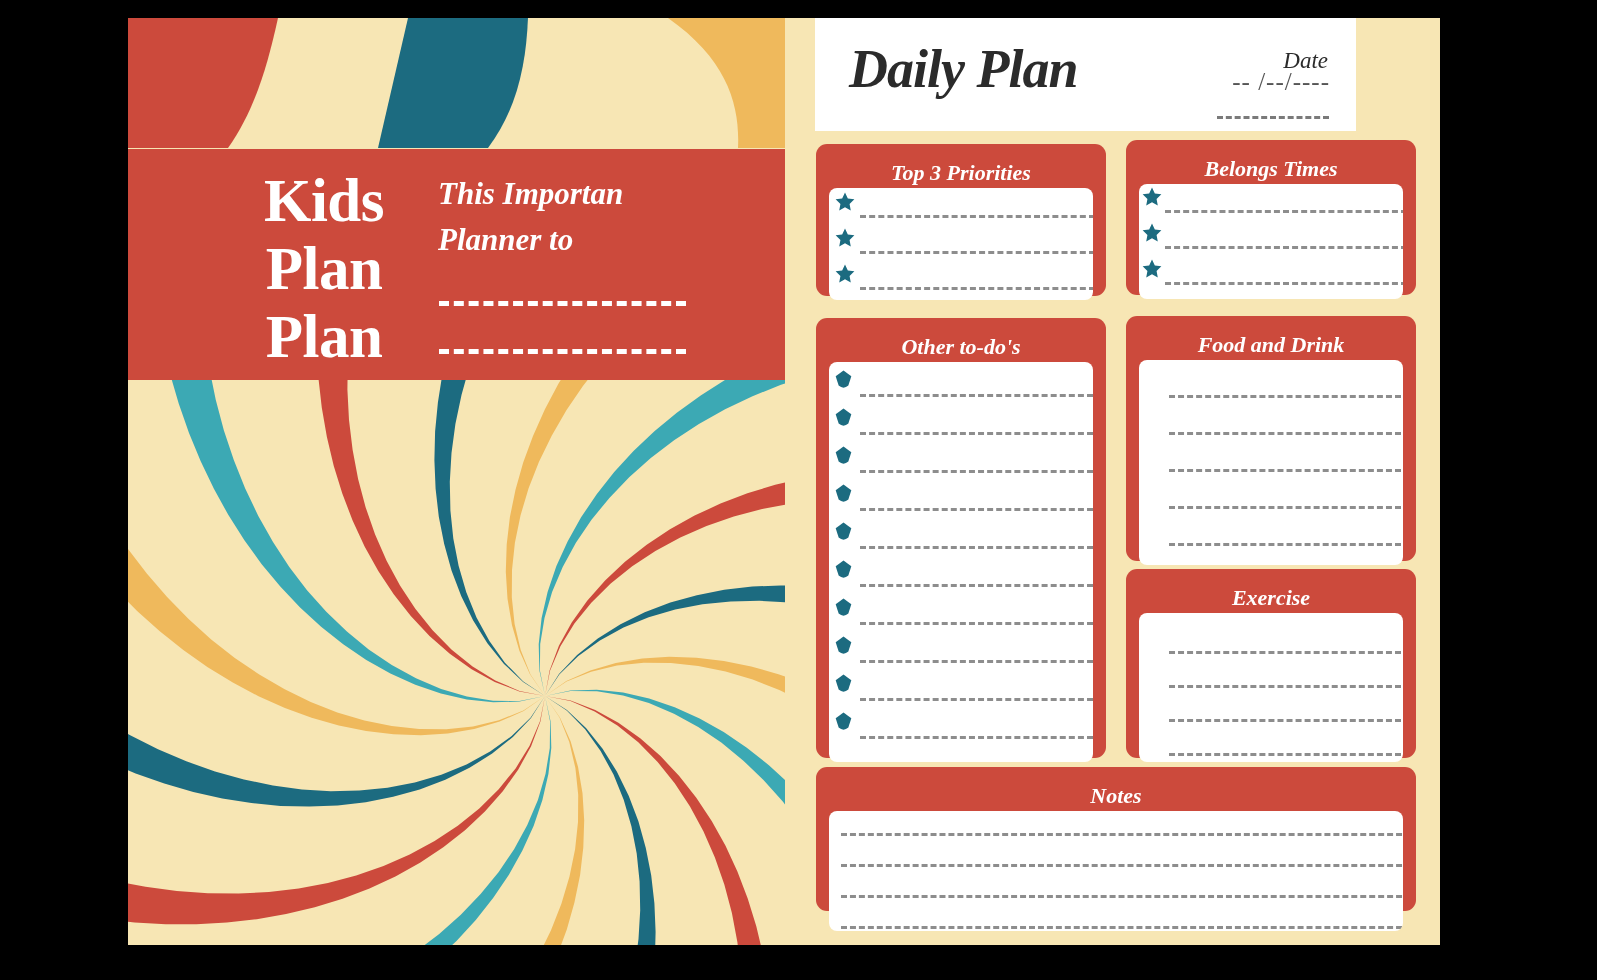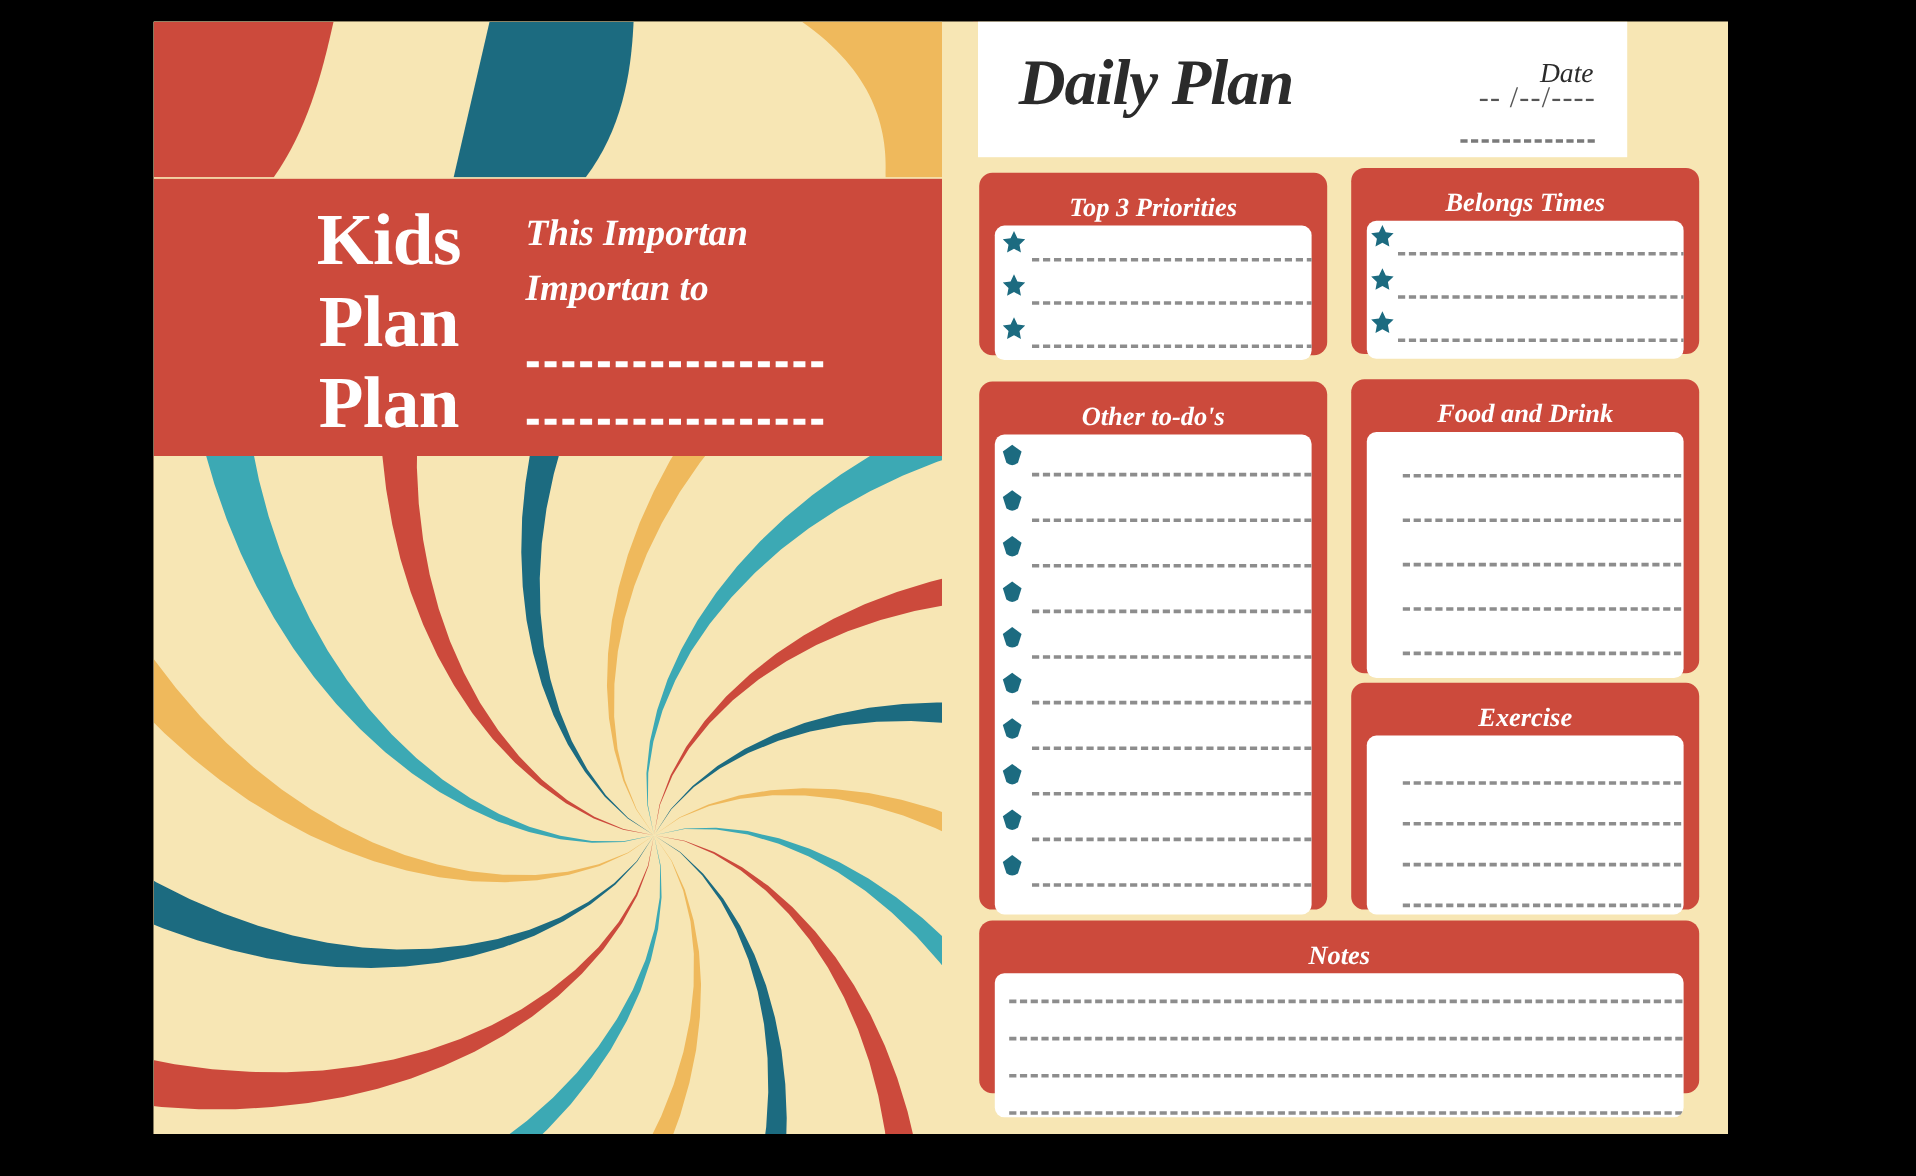--- a/index.html
+++ b/index.html
@@ -78,21 +78,21 @@
     </div>
 
     <div class="titleband">
       <div class="kdp">
         <div>Kids</div>
         <div>Plan</div>
         <div>Plan</div>
       </div>
       <div class="belongs">
         <div>This Importan</div>
-        <div>Importan to</div>
+        <div>Planner to</div>
       </div>
       <div class="writeline wl1"></div>
       <div class="writeline wl2"></div>
     </div>
 
     <div class="redrule"></div>
 
     <div class="swirlwrap">
       <svg id="swirl-svg" width="657" height="565" viewBox="0 0 657 565">
         <rect x="0" y="0" width="657" height="565" fill="#F7E6B4"></rect>

